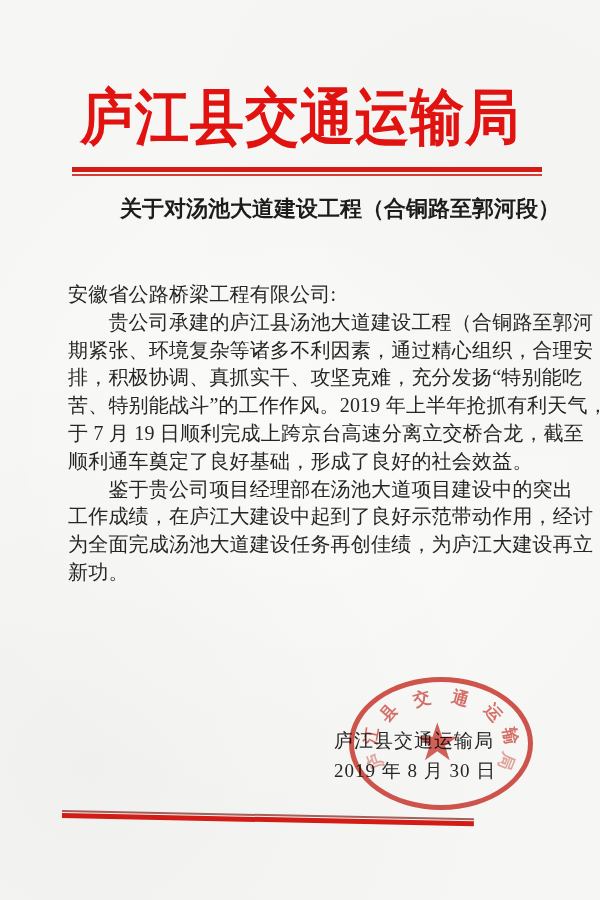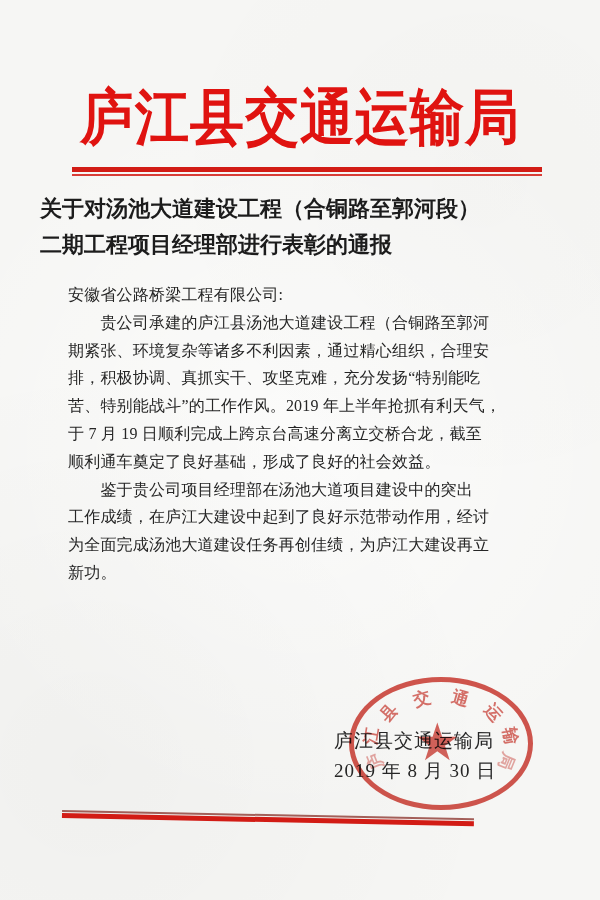--- a/index.html
+++ b/index.html
@@ -30,30 +30,30 @@
   }
   .rule-top{
     position:absolute;top:167px;left:72px;width:470px;height:10px;
   }
   .rule-top .thick{height:5px;background:#d21c15;}
   .rule-top .gap{height:2px;}
   .rule-top .thin{height:2px;background:#d21c15;opacity:.85;}
   
   .doc-title{
     position:absolute;top:191px;left:40px;width:520px;
-    text-align:left;color:#1c1c1c;
+    text-align:right;color:#1c1c1c;
     font-size:22px;font-weight:bold;
     line-height:36px;margin:0;
     white-space:nowrap;
   }
   
   .body-text{
     position:absolute;top:281px;left:68px;width:480px;
     color:#262626;
-    font-size:16px;line-height:27.8px;
+    font-size:20px;line-height:27.8px;
     letter-spacing:0.2px;
   }
   .body-text div{white-space:nowrap;}
   
   .sign-block{
     position:absolute;top:726px;left:334px;
     color:#262626;font-size:19px;line-height:30px;
     letter-spacing:1px;white-space:nowrap;
   }
   
@@ -100,21 +100,20 @@
   <div class="letterhead">庐江县交通运输局</div>
 
   <div class="rule-top">
     <div class="thick"></div>
     <div class="gap"></div>
     <div class="thin"></div>
   </div>
 
   <h1 class="doc-title">
     <div>关于对汤池大道建设工程（合铜路至郭河段）</div>
-    <div>二期工程项目经理部进行表彰的通报</div>
   </h1>
 
   <div class="body-text">
     <div>安徽省公路桥梁工程有限公司:</div>
     <div>
         <div>　　贵公司承建的庐江县汤池大道建设工程（合铜路至郭河</div>
         <div>期紧张、环境复杂等诸多不利因素，通过精心组织，合理安</div>
         <div>排，积极协调、真抓实干、攻坚克难，充分发扬“特别能吃</div>
         <div>苦、特别能战斗”的工作作风。2019 年上半年抢抓有利天气，</div>
         <div>于 7 月 19 日顺利完成上跨京台高速分离立交桥合龙，截至</div>

